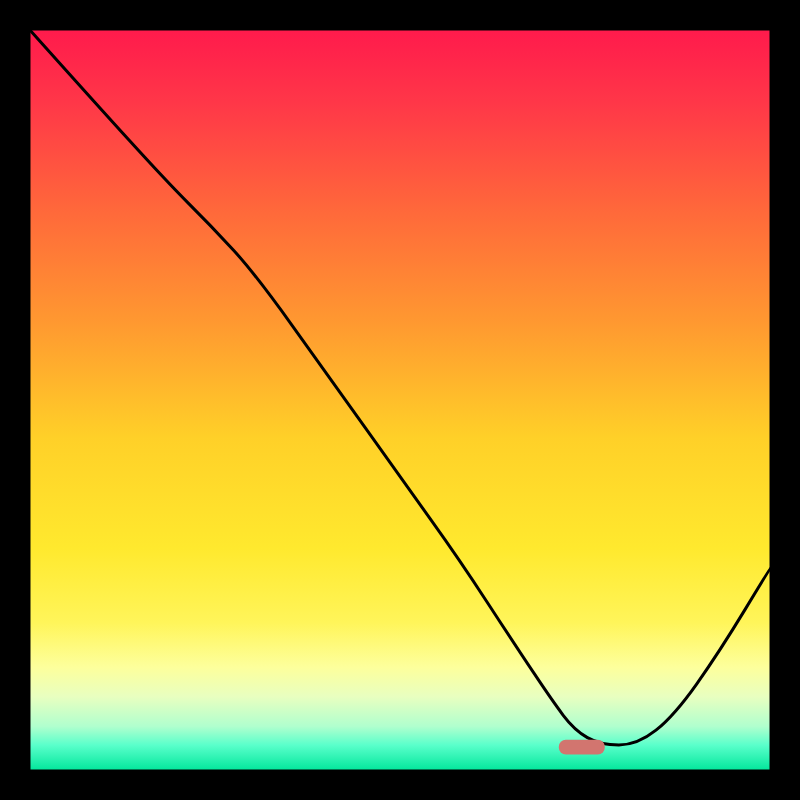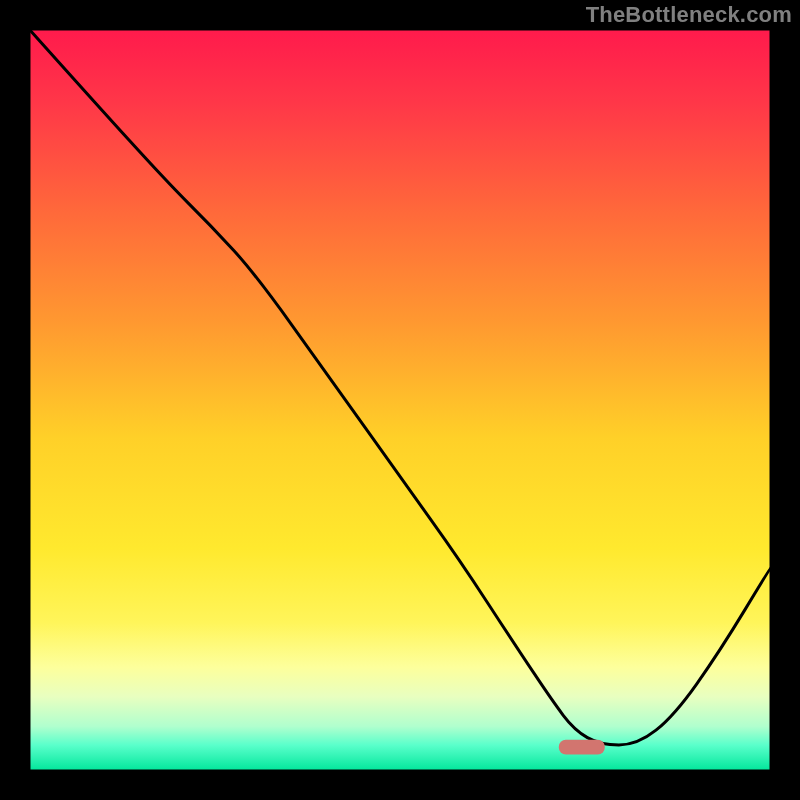--- a/index.html
+++ b/index.html
@@ -31,21 +31,20 @@
     position: absolute;
     left: 0;
     top: 0;
     z-index: 2;
   }
 </style>
 </head>
 <body>
 
 <div class="stage">
-  <div class="watermark">TheBottleneck.com</div>
 
   <svg class="plot" width="800" height="800" viewBox="0 0 800 800">
     <defs>
       <linearGradient id="bg-grad" x1="0" y1="0" x2="0" y2="1">
           <stop offset="0%" stop-color="#ff1a4c"></stop>
           <stop offset="10%" stop-color="#ff3748"></stop>
           <stop offset="25%" stop-color="#ff6a3a"></stop>
           <stop offset="40%" stop-color="#ff9a30"></stop>
           <stop offset="55.00000000000001%" stop-color="#ffd028"></stop>
           <stop offset="70%" stop-color="#ffe92e"></stop>

